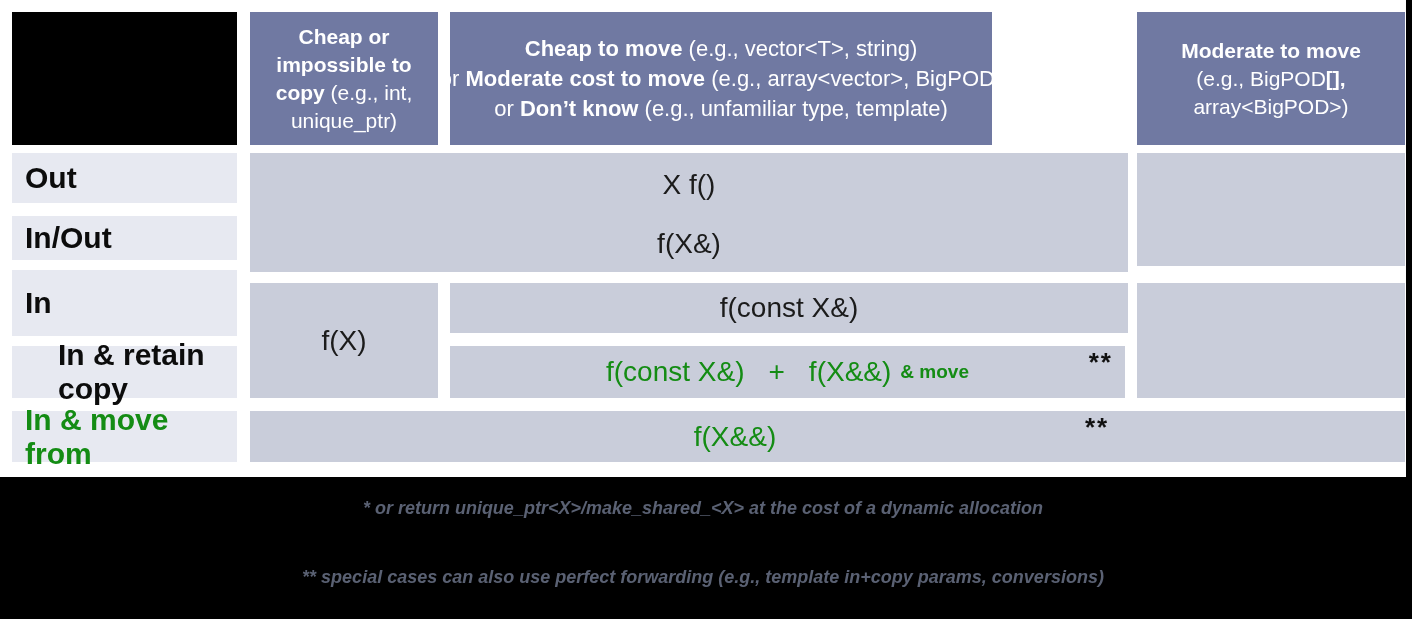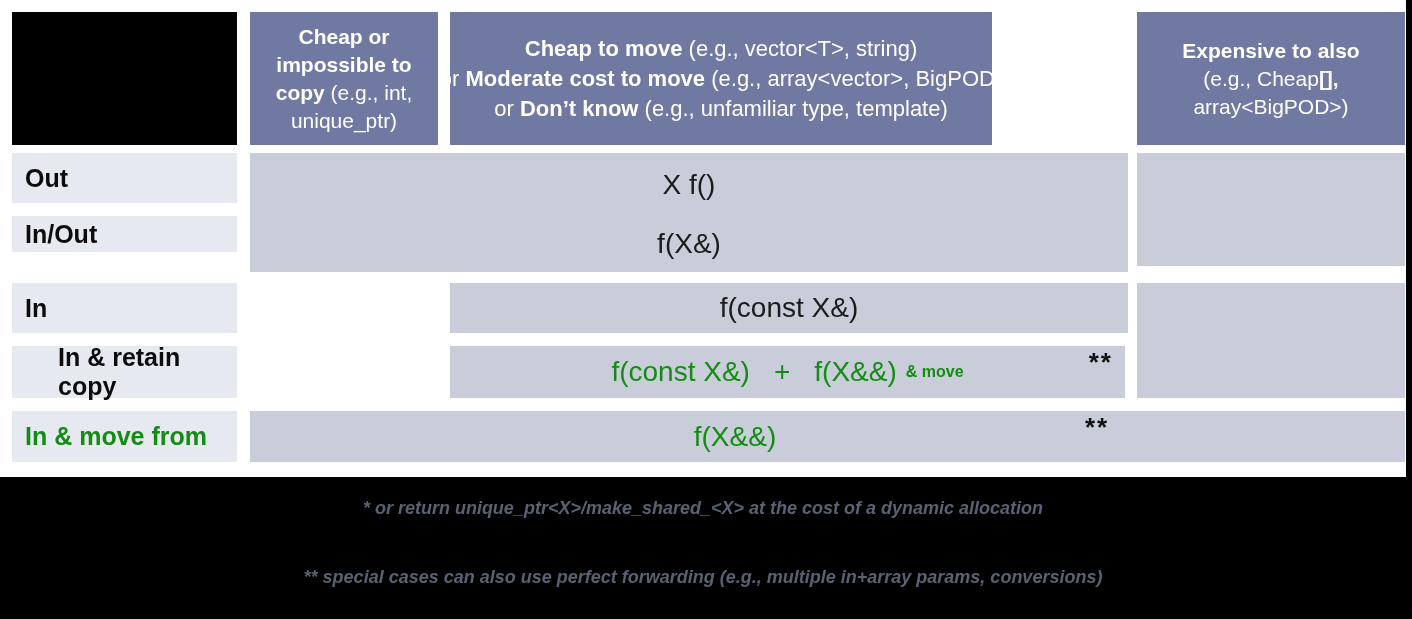--- a/index.html
+++ b/index.html
@@ -29,46 +29,46 @@
   .h1 { left:232px; width:188px; font-size:21px; line-height:28px; padding:0 6px; display:block;
         display:flex;margin-left:18px; }
   .h1 .wrapbox { display:block; }
   .h2 { left:450px; width:542px; font-size:22px; line-height:30px; }
   .h3 { left:1137px; width:268px; font-size:21px; line-height:28px; }
 
   .lcell {
     position:absolute; left:12px; width:225px;
     background:var(--label_bg);
     display:flex; align-items:center;
-    font-weight:bold; font-size:25px; color:#0c0c0c;
+    font-weight:bold; font-size:30px; color:#0c0c0c;
     padding-left:13px;
   }
   .dcell {
     position:absolute; background:var(--cell_bg);
     display:flex; align-items:center; justify-content:center;
     font-size:28px; color:#1b1b1b;
   }
   .r-out    { top:153px; height:50px; }
-  .r-inout  { top:216px; height:36px; }
-  .r-in     { top:283px; height:50px; }
+  .r-inout  { top:216px; height:44px; }
+  .r-in     { top:270px; height:66px; }
   .r-retain { top:346px; height:52px;padding-left:46px; }
   .r-move   { top:411px; height:51px; }
 
   .c-out    { left:250px; top:153px; width:878px; height:64px; }
   .c-tall1  { left:1137px; top:153px; width:268px; height:113px; }
   .c-inout  { left:250px; top:216px; width:878px; height:56px; }
   .c-fx     { left:250px; top:283px; width:188px; height:115px; }
   .c-in     { left:450px; top:283px; width:678px; height:50px; }
   .c-tall2  { left:1137px; top:283px; width:268px; height:115px; }
   .c-retain { left:450px; top:346px; width:675px; height:52px; }
   .c-move   { left:250px; top:411px; width:1155px; height:51px; justify-content:flex-start; }
 
   .green { color:var(--green); }
   .plus  { margin:0 24px; }
-  .small-suffix { font-size:16px; margin-left:9px; font-weight:bold; }
+  .small-suffix { font-size:19px; margin-left:9px; font-weight:bold; }
   .marker {
     position:absolute; top:1px; font-weight:bold; font-size:26px; color:#111;
     letter-spacing:2px;
   }
   .marker-retain { right:12px; }
   .marker-move { left:835px; }
   .move-center { width:970px; text-align:center; }
 
   .fn {
     position:absolute; left:0; width:1406px; text-align:center;
@@ -98,47 +98,48 @@
     </div>
     <div class="hline">
       <span>or </span><b>Moderate cost to move</b><span> (e.g., array&lt;vector&gt;, BigPOD)</span>
     </div>
     <div class="hline">
       <span>or </span><b>Don’t know</b><span> (e.g., unfamiliar type, template)</span>
     </div>
   </div>
 
   <div class="hcell h3">
-    <div class="hline"><b>Expensive to also</b></div>
+    <div class="hline"><b>Moderate to move</b></div>
     <div class="hline">
-      <span>(e.g., Cheap</span><b>[],</b>
+      <span>(e.g., BigPOD</span><b>[],</b>
     </div>
     <div class="hline"><span>array&lt;BigPOD&gt;)</span></div>
   </div>
 
   <div class="lcell r-out">Out</div>
   <div class="lcell r-inout">In/Out</div>
   <div class="lcell r-in">In</div>
   <div class="lcell r-retain">In &amp; retain copy</div>
   <div class="lcell r-move green">In &amp; move from</div>
 
   <div class="dcell c-out">X f()</div>
   <div class="dcell c-tall1"></div>
   <div class="dcell c-inout">f(X&amp;)</div>
+  <div class="dcell c-fx">f(X)</div>
   <div class="dcell c-in">f(const X&amp;)</div>
   <div class="dcell c-tall2"></div>
 
   <div class="dcell c-retain">
     <span class="green">f(const X&amp;)</span>
     <span class="green plus">+</span>
     <span class="green">f(X&amp;&amp;)</span>
     <span class="green small-suffix">&amp; move</span>
     <span class="marker marker-retain">**</span>
   </div>
 
   <div class="dcell c-move">
     <div class="move-center green">f(X&amp;&amp;)</div>
     <span class="marker marker-move">**</span>
   </div>
 
   <div class="fn fn1">* or return unique_ptr&lt;X&gt;/make_shared_&lt;X&gt; at the cost of a dynamic allocation</div>
-  <div class="fn fn2">** special cases can also use perfect forwarding (e.g., multiple in+array params, conversions)</div>
+  <div class="fn fn2">** special cases can also use perfect forwarding (e.g., template in+copy params, conversions)</div>
 </div>
 
 </body></html>

